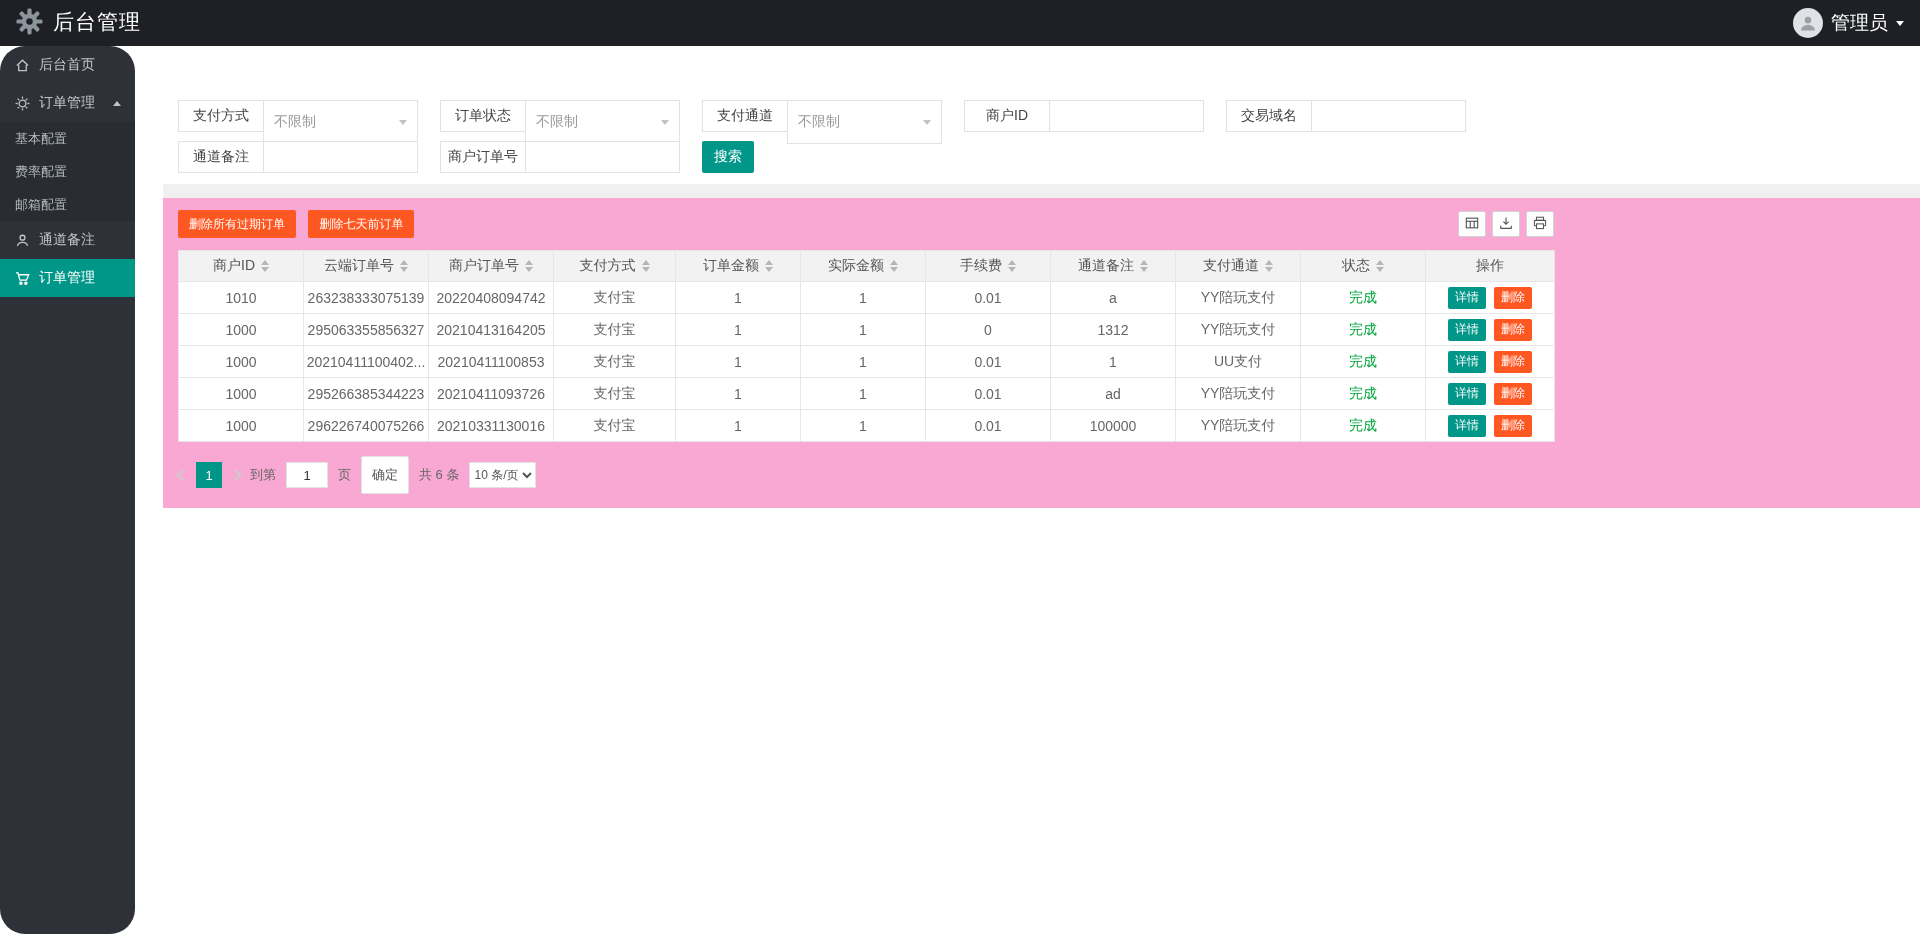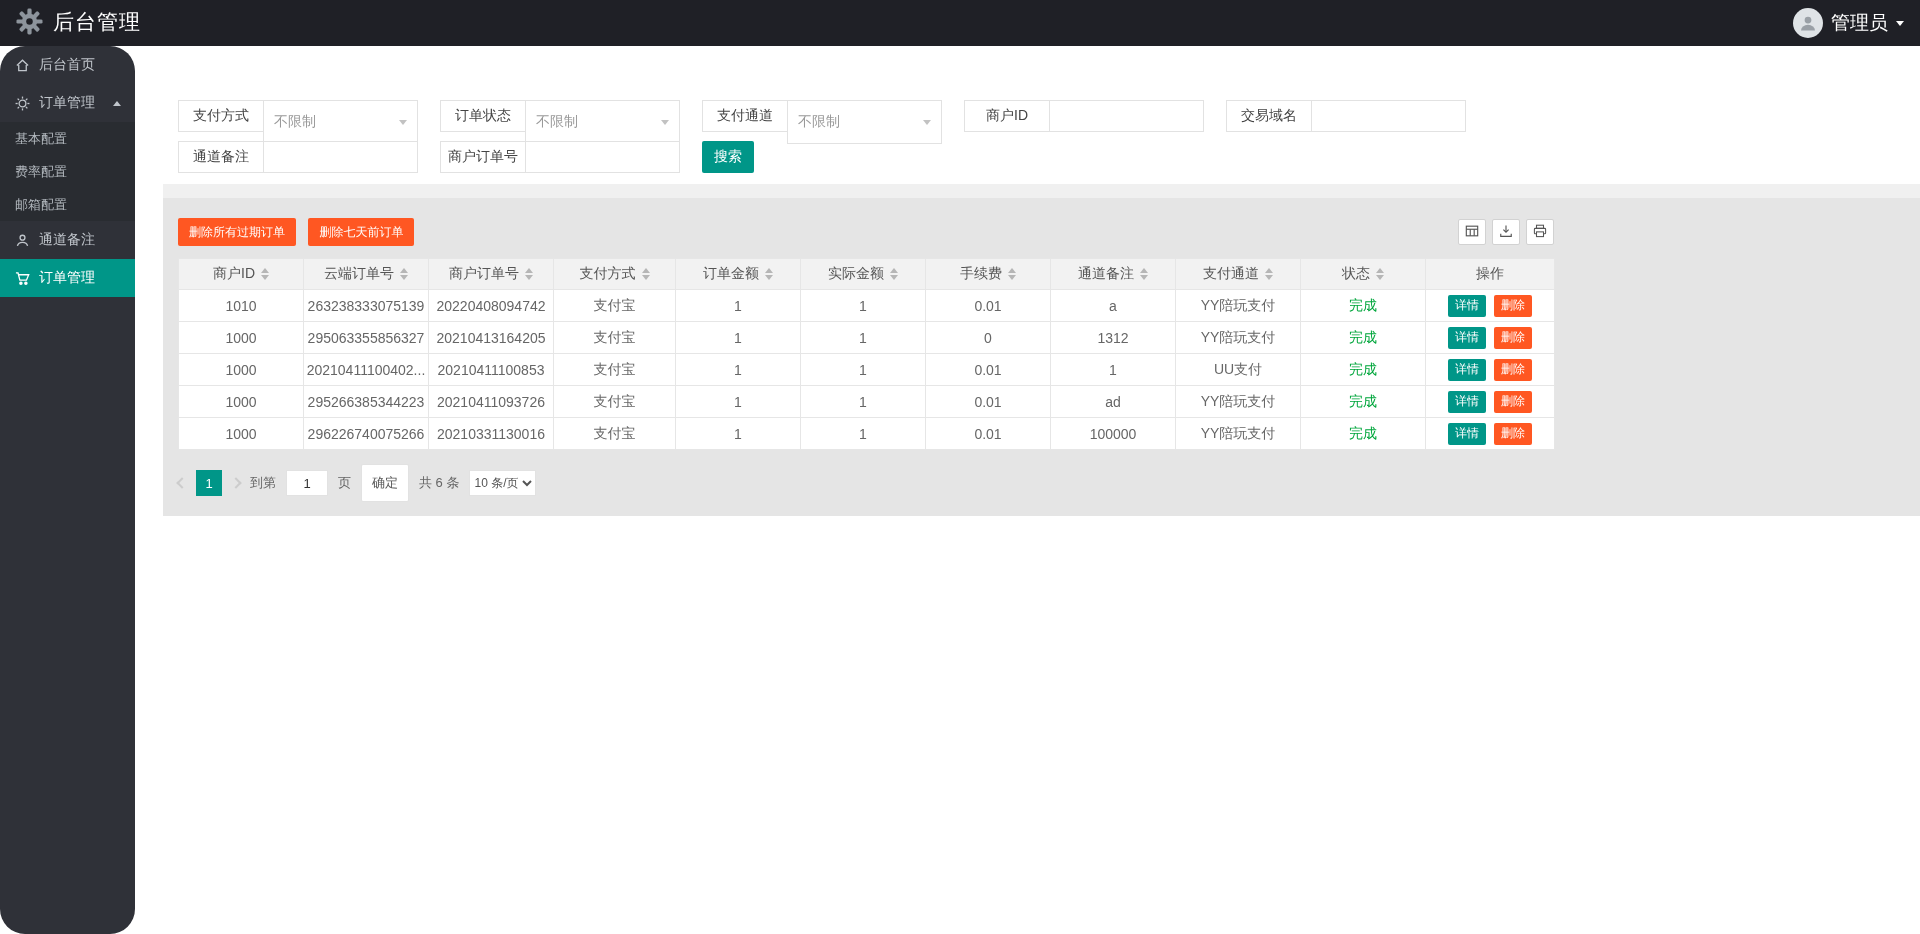--- a/index.html
+++ b/index.html
@@ -46,21 +46,21 @@
   .select-value { font-size: 14px; color: #999; }
   .select-arrow { width: 0; height: 0; border-left: 4px solid transparent; border-right: 4px solid transparent; border-top: 5px solid #c2c2c2; }
   .text-input { width: 155px; height: 32px; border: 1px solid #e2e2e2; margin-left: -1px; padding: 0 10px;
                 font-size: 14px; color: #333; outline: none; }
   .btn-search { width: 52px; height: 32px; background: var(--accent); color: #fff; border: none; border-radius: 2px;
                 font-size: 14px; cursor: pointer; }
 
   .divider-band { height: 14px; background: #f0f0f0; }
 
   
-  .table-card { padding: 20px 15px 0; background: #e5e5e5; }
+  .table-card { padding: 12px 15px 0; background: #f9a8d4; }
   .table-wrap { width: 1376px; }
   .table-toolbar { display: flex; justify-content: space-between; align-items: center; margin-bottom: 12px; }
   .btn-danger { height: 28px; padding: 0 11px; background: var(--danger); color: #fff; border: none; border-radius: 2px;
                 font-size: 12px; margin-right: 8px; cursor: pointer; }
   .toolbar-right { display: flex; }
   .icon-btn { width: 28px; height: 26px; border: 1px solid #d2d2d2; background: #fff; border-radius: 2px;
               display: inline-flex; align-items: center; justify-content: center; margin-left: 6px; color: #555; cursor: pointer; }
 
   table { border-collapse: collapse; table-layout: fixed; width: 1376px; }
   th, td { border: 1px solid #e6e6e6; text-align: center; overflow: hidden; white-space: nowrap; text-overflow: ellipsis; }

